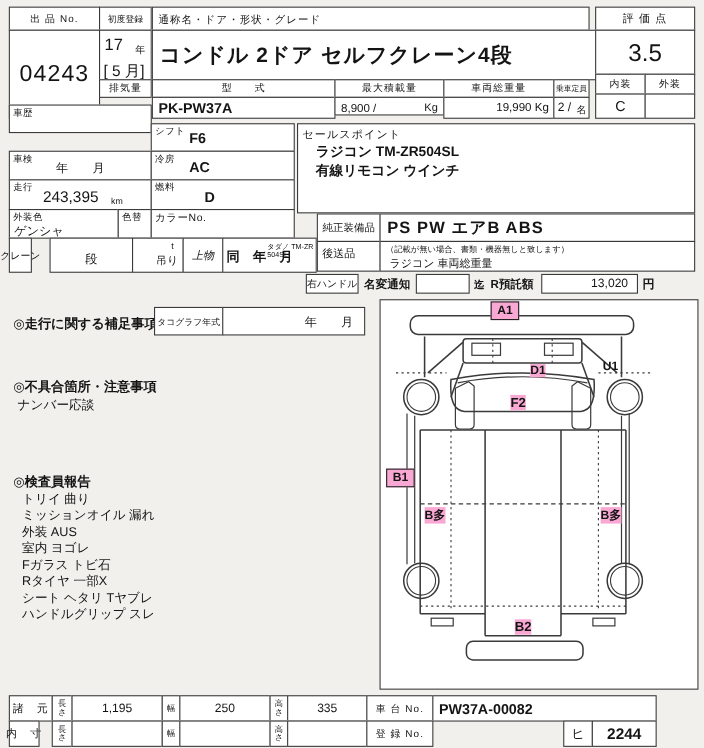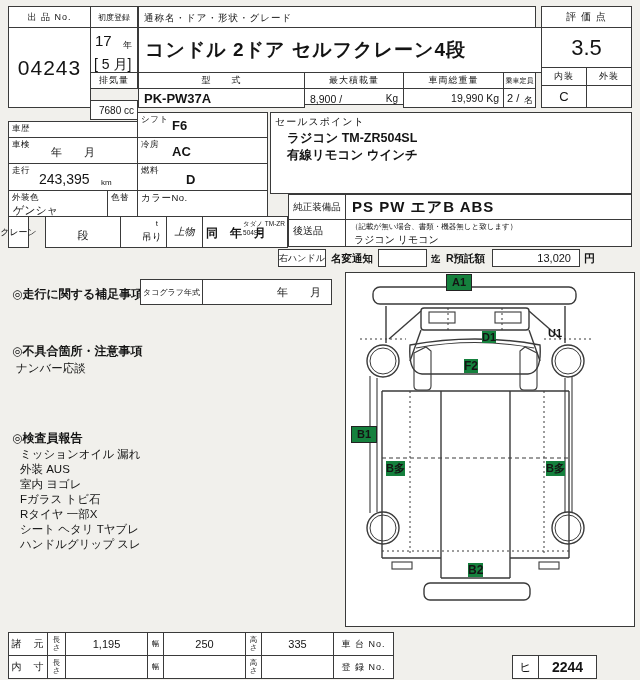--- a/index.html
+++ b/index.html
@@ -9,21 +9,21 @@
     font-family:"Liberation Sans","DejaVu Sans",sans-serif;
     overflow:hidden;
   }
   .cell{position:absolute; box-sizing:border-box; background:#fff; border:1px solid #3a3a3a;}
   .plain{position:absolute; box-sizing:border-box; white-space:nowrap;}
   .cl{position:absolute; top:1px; left:3px; font-size:8.5px; white-space:nowrap; letter-spacing:0.5px;}
   .cv{position:absolute; inset:0; display:flex; align-items:center; justify-content:center; white-space:nowrap;}
   .hdr{display:flex; align-items:center; justify-content:center; font-size:9px; letter-spacing:1px; white-space:nowrap;}
   .vlabel{display:flex; align-items:center; justify-content:center; font-size:7.5px; line-height:1.05;}
   .vlabel span{display:inline-block; width:1em; word-break:break-all; text-align:center;}
-  .dgl{position:absolute; font-size:11px; font-weight:bold; background:#15803d; white-space:nowrap;}
+  .dgl{position:absolute; font-size:11px; font-weight:bold; background:#f9a8d4; white-space:nowrap;}
   .dgl.boxed{border:1.5px solid #222; padding:0 5px; line-height:15px;}
   svg{display:block;}
 </style>
 </head>
 <body>
 
 <div class="sheet">
 
   <div class="cell hdr" style="left:8px;top:6px;width:83px;height:22px;">出 品 No.</div>
   <div class="cell" style="left:8px;top:27px;width:83px;height:81px;">
@@ -77,21 +77,21 @@
   </div>
   <div class="cell hdr" style="left:541px;top:67px;width:46px;height:19px;">内装</div>
   <div class="cell hdr" style="left:586px;top:67px;width:46px;height:19px;">外装</div>
   <div class="cell" style="left:541px;top:85px;width:46px;height:23px;">
     <div class="cv" style="font-size:13px;">C</div>
   </div>
   <div class="cell" style="left:586px;top:85px;width:46px;height:23px;">
     <div class="cv" style="font-size:13px;"></div>
   </div>
 
-  <div class="cell" style="left:8px;top:121px;width:130px;height:26px;">
+  <div class="cell" style="left:8px;top:95px;width:130px;height:26px;">
     <span class="cl">車歴</span>
     <div class="cv" style="font-size:11px;"></div>
   </div>
   <div class="cell" style="left:137px;top:112px;width:131px;height:26px;">
     <span class="cl">シフト</span>
     <div class="plain" style="left:34px;top:5px;font-size:13px;font-weight:bold;">F6</div>
   </div>
 
   <div class="cell" style="left:8px;top:137px;width:130px;height:27px;">
     <span class="cl">車検</span>
@@ -154,21 +154,21 @@
     <div class="cv" style="font-size:9.5px;">純正装備品</div>
   </div>
   <div class="cell" style="left:345px;top:194px;width:287px;height:26px;">
     <div class="cv" style="justify-content:flex-start;padding-left:6px;font-size:15px;font-weight:bold;letter-spacing:1px;">PS PW エアB ABS</div>
   </div>
   <div class="cell" style="left:288px;top:219px;width:58px;height:28px;">
     <div class="plain" style="left:4px;top:4px;font-size:10px;">後送品</div>
   </div>
   <div class="cell" style="left:345px;top:219px;width:287px;height:28px;">
     <div class="plain" style="left:5px;top:2px;font-size:7.5px;">（記載が無い場合、書類・機器無しと致します）</div>
-    <div class="plain" style="left:8px;top:13px;font-size:10px;">ラジコン リモコン</div>
+    <div class="plain" style="left:8px;top:13px;font-size:10px;">ラジコン 車両総重量</div>
   </div>
 
   <div class="cell" style="left:278px;top:249px;width:48px;height:18px;">
     <div class="cv" style="font-size:9px;">右ハンドル</div>
   </div>
   <div class="plain" style="left:331px;top:252px;font-size:10.5px;font-weight:bold;">名変通知</div>
   <div class="cell" style="left:378px;top:249px;width:49px;height:18px;"></div>
   <div class="plain" style="left:431px;top:253px;font-size:9.5px;font-weight:bold;">迄</div>
   <div class="plain" style="left:446px;top:252px;font-size:10.5px;font-weight:bold;">R預託額</div>
   <div class="cell" style="left:492px;top:249px;width:88px;height:18px;">
@@ -182,20 +182,21 @@
   </div>
   <div class="cell" style="left:202px;top:279px;width:130px;height:26px;">
     <div class="cv" style="justify-content:flex-end;padding-right:10px;font-size:11px;">年　　月</div>
   </div>
 
   <div class="plain" style="left:12px;top:343px;font-size:12px;font-weight:bold;">◎不具合箇所・注意事項</div>
   <div class="plain" style="left:16px;top:361px;font-size:11.5px;">ナンバー応談</div>
 
   <div class="plain" style="left:12px;top:430px;font-size:12px;font-weight:bold;">◎検査員報告</div>
   <div class="plain" style="left:20px;top:447px;font-size:11.5px;line-height:15px;">
+    <div>トリイ 曲り</div>
     <div>ミッションオイル 漏れ</div>
     <div>外装 AUS</div>
     <div>室内 ヨゴレ</div>
     <div>Fガラス トビ石</div>
     <div>Rタイヤ 一部X</div>
     <div>シート ヘタリ Tヤブレ</div>
     <div>ハンドルグリップ スレ</div>
   </div>
 
   <div class="cell" style="left:345px;top:272px;width:290px;height:355px;border-width:1.5px;">
@@ -284,22 +285,25 @@
   <div class="cell" style="left:163px;top:632px;width:83px;height:24px;">
     <div class="cv" style="font-size:11px;">250</div>
   </div>
   <div class="cell vlabel" style="left:245px;top:632px;width:17px;height:24px;">
       <span>高さ</span>
     </div>
   <div class="cell" style="left:261px;top:632px;width:73px;height:24px;">
     <div class="cv" style="font-size:11px;">335</div>
   </div>
   <div class="cell hdr" style="left:333px;top:632px;width:61px;height:24px;font-size:9px;">車 台 No.</div>
-
-  <div class="cell hdr" style="left:8px;top:655px;width:40px;height:24px;font-size:10px;">内　寸</div>
+  <div class="cell" style="left:393px;top:632px;width:204px;height:24px;">
+    <div class="cv" style="justify-content:flex-start;padding-left:5px;font-size:13px;font-weight:bold;">PW37A-00082</div>
+  </div>
+
+  <div class="cell hdr" style="left:8px;top:655px;width:28px;height:24px;font-size:10px;">内　寸</div>
   <div class="cell vlabel" style="left:47px;top:655px;width:19px;height:24px;">
       <span>長さ</span>
     </div>
   <div class="cell" style="left:65px;top:655px;width:83px;height:24px;">
     <div class="cv" style="font-size:11px;"></div>
   </div>
   <div class="cell vlabel" style="left:147px;top:655px;width:17px;height:24px;">
       <span>幅</span>
     </div>
   <div class="cell" style="left:163px;top:655px;width:83px;height:24px;">

